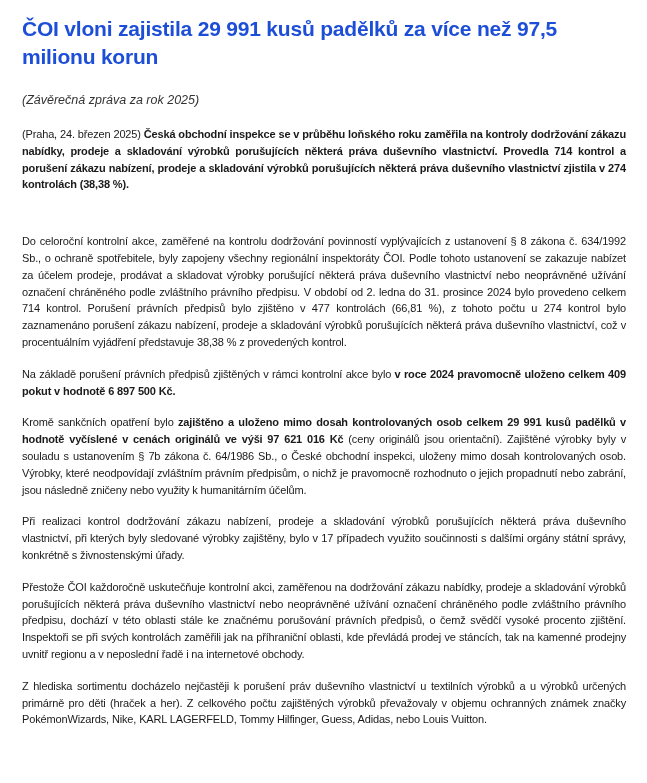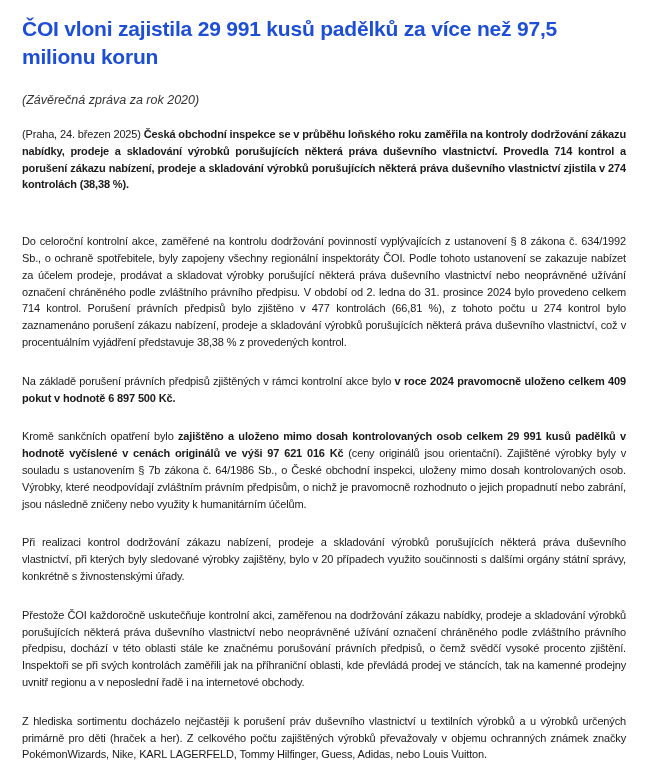--- a/index.html
+++ b/index.html
@@ -26,36 +26,36 @@
       font-family: "Liberation Sans", sans-serif;
       font-size: 11px;
       line-height: 16.8px;
       color: #1a1a1a;
       margin: 0;
       text-align: justify;
       letter-spacing: -0.15px;
     }
     .lead { margin-top: 18px; }
     .p1 { margin-top: 40px; }
-    .gap { margin-top: 22px; }
+    .gap { margin-top: 15px; }
     b { font-weight: bold; }
   </style>
 </head>
 <body>
 
 <div class="page">
   <h1>ČOI vloni zajistila 29 991 kusů padělků za více než 97,5 milionu korun</h1>
-  <div class="subtitle">(Závěrečná zpráva za rok 2020)</div>
+  <div class="subtitle">(Závěrečná zpráva za rok 2025)</div>
 
   <p class="lead"><span>(Praha, 24. březen 2025) </span><b>Česká obchodní inspekce se v průběhu loňského roku zaměřila na kontroly dodržování zákazu nabídky, prodeje a skladování výrobků porušujících některá práva duševního vlastnictví. Provedla 714 kontrol a porušení zákazu nabízení, prodeje a skladování výrobků porušujících některá práva duševního vlastnictví zjistila v 274 kontrolách (38,38 %).</b></p>
 
   <p class="p1">Do celoroční kontrolní akce, zaměřené na kontrolu dodržování povinností vyplývajících z ustanovení § 8 zákona č. 634/1992 Sb., o ochraně spotřebitele, byly zapojeny všechny regionální inspektoráty ČOI. Podle tohoto ustanovení se zakazuje nabízet za účelem prodeje, prodávat a skladovat výrobky porušující některá práva duševního vlastnictví nebo neoprávněné užívání označení chráněného podle zvláštního právního předpisu. V období od 2. ledna do 31. prosince 2024 bylo provedeno celkem 714 kontrol. Porušení právních předpisů bylo zjištěno v 477 kontrolách (66,81 %), z tohoto počtu u 274 kontrol bylo zaznamenáno porušení zákazu nabízení, prodeje a skladování výrobků porušujících některá práva duševního vlastnictví, což v procentuálním vyjádření představuje 38,38 % z provedených kontrol.</p>
 
   <p class="gap"><span>Na základě porušení právních předpisů zjištěných v rámci kontrolní akce bylo </span><b>v roce 2024 pravomocně uloženo celkem 409 pokut v hodnotě 6 897 500 Kč.</b></p>
 
   <p class="gap"><span>Kromě sankčních opatření bylo </span><b>zajištěno a uloženo mimo dosah kontrolovaných osob celkem 29 991 kusů padělků v hodnotě vyčíslené v cenách originálů ve výši 97 621 016 Kč</b><span> (ceny originálů jsou orientační). Zajištěné výrobky byly v souladu s ustanovením § 7b zákona č. 64/1986 Sb., o České obchodní inspekci, uloženy mimo dosah kontrolovaných osob. Výrobky, které neodpovídají zvláštním právním předpisům, o nichž je pravomocně rozhodnuto o jejich propadnutí nebo zabrání, jsou následně zničeny nebo využity k humanitárním účelům.</span></p>
 
-  <p class="gap">Při realizaci kontrol dodržování zákazu nabízení, prodeje a skladování výrobků porušujících některá práva duševního vlastnictví, při kterých byly sledované výrobky zajištěny, bylo v 20 případech využito součinnosti s dalšími orgány státní správy, konkrétně s živnostenskými úřady.</p>
+  <p class="gap">Při realizaci kontrol dodržování zákazu nabízení, prodeje a skladování výrobků porušujících některá práva duševního vlastnictví, při kterých byly sledované výrobky zajištěny, bylo v 17 případech využito součinnosti s dalšími orgány státní správy, konkrétně s živnostenskými úřady.</p>
 
   <p class="gap">Přestože ČOI každoročně uskutečňuje kontrolní akci, zaměřenou na dodržování zákazu nabídky, prodeje a skladování výrobků porušujících některá práva duševního vlastnictví nebo neoprávněné užívání označení chráněného podle zvláštního právního předpisu, dochází v této oblasti stále ke značnému porušování právních předpisů, o čemž svědčí vysoké procento zjištění. Inspektoři se při svých kontrolách zaměřili jak na příhraniční oblasti, kde převládá prodej ve stáncích, tak na kamenné prodejny uvnitř regionu a v neposlední řadě i na internetové obchody.</p>
 
   <p class="gap">Z hlediska sortimentu docházelo nejčastěji k porušení práv duševního vlastnictví u textilních výrobků a u výrobků určených primárně pro děti (hraček a her). Z celkového počtu zajištěných výrobků převažovaly v objemu ochranných známek značky PokémonWizards, Nike, KARL LAGERFELD, Tommy Hilfinger, Guess, Adidas, nebo Louis Vuitton.</p>
 </div>
 
 </body></html>

